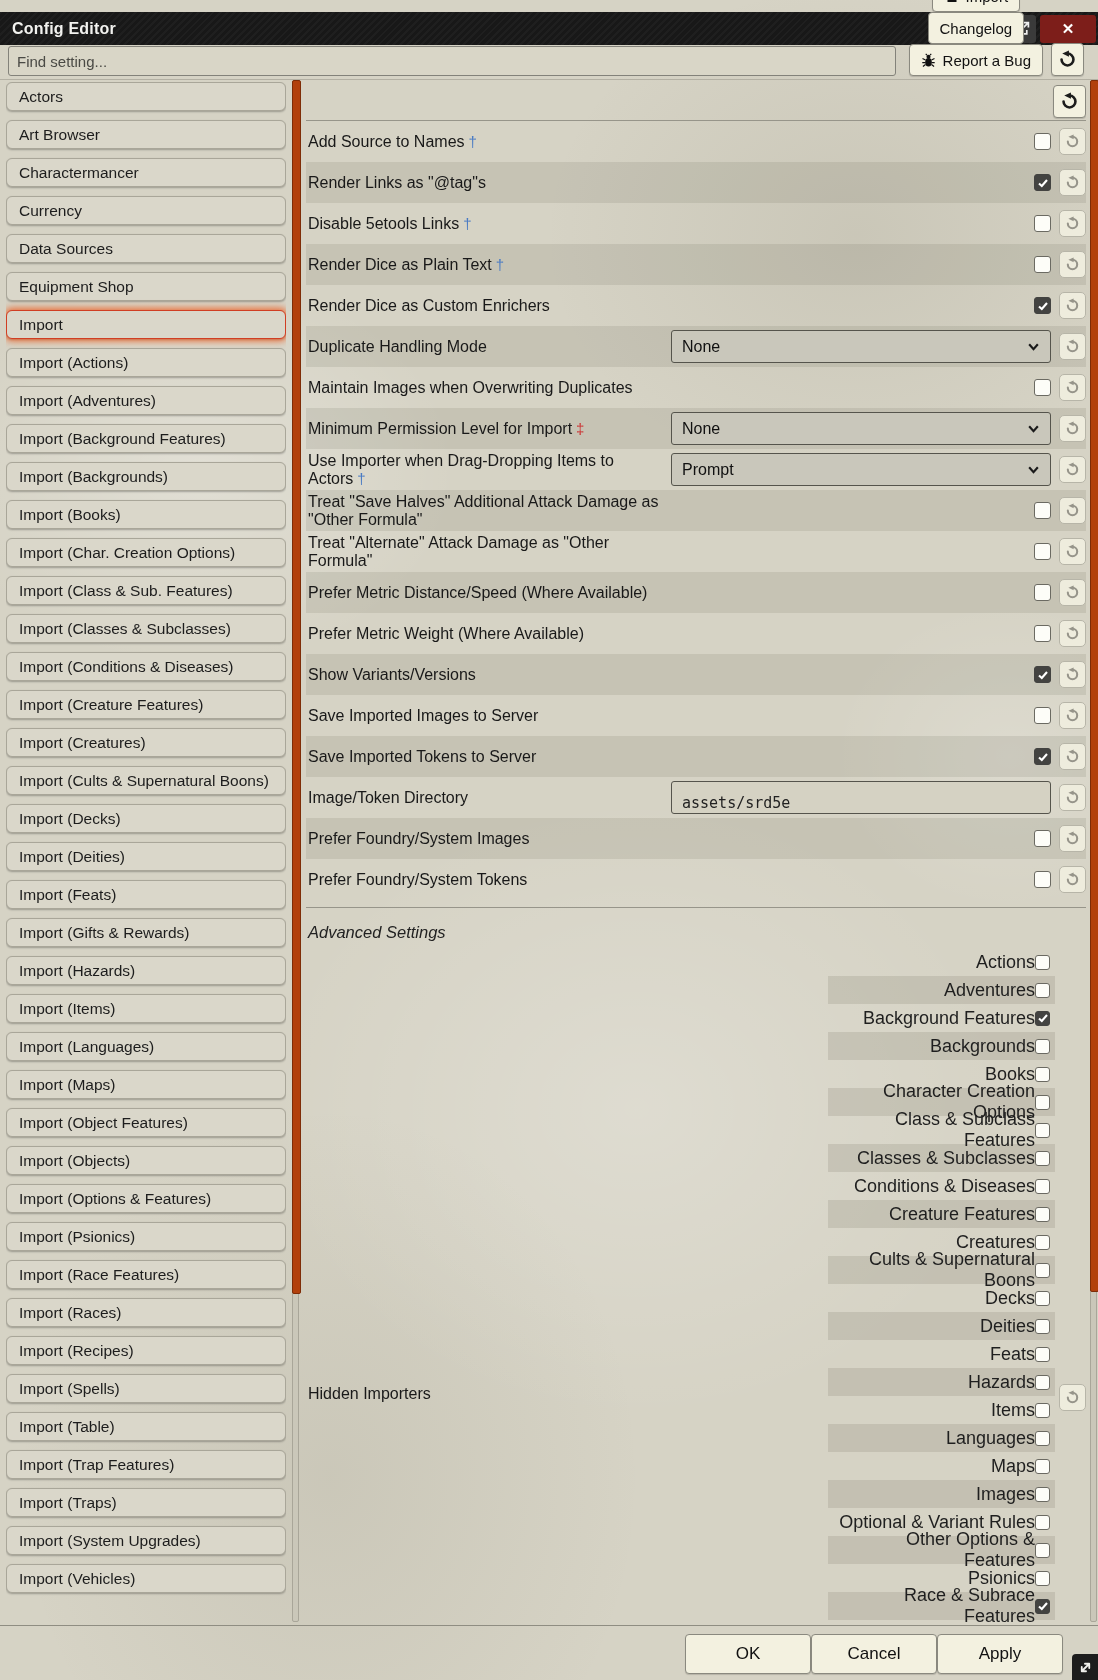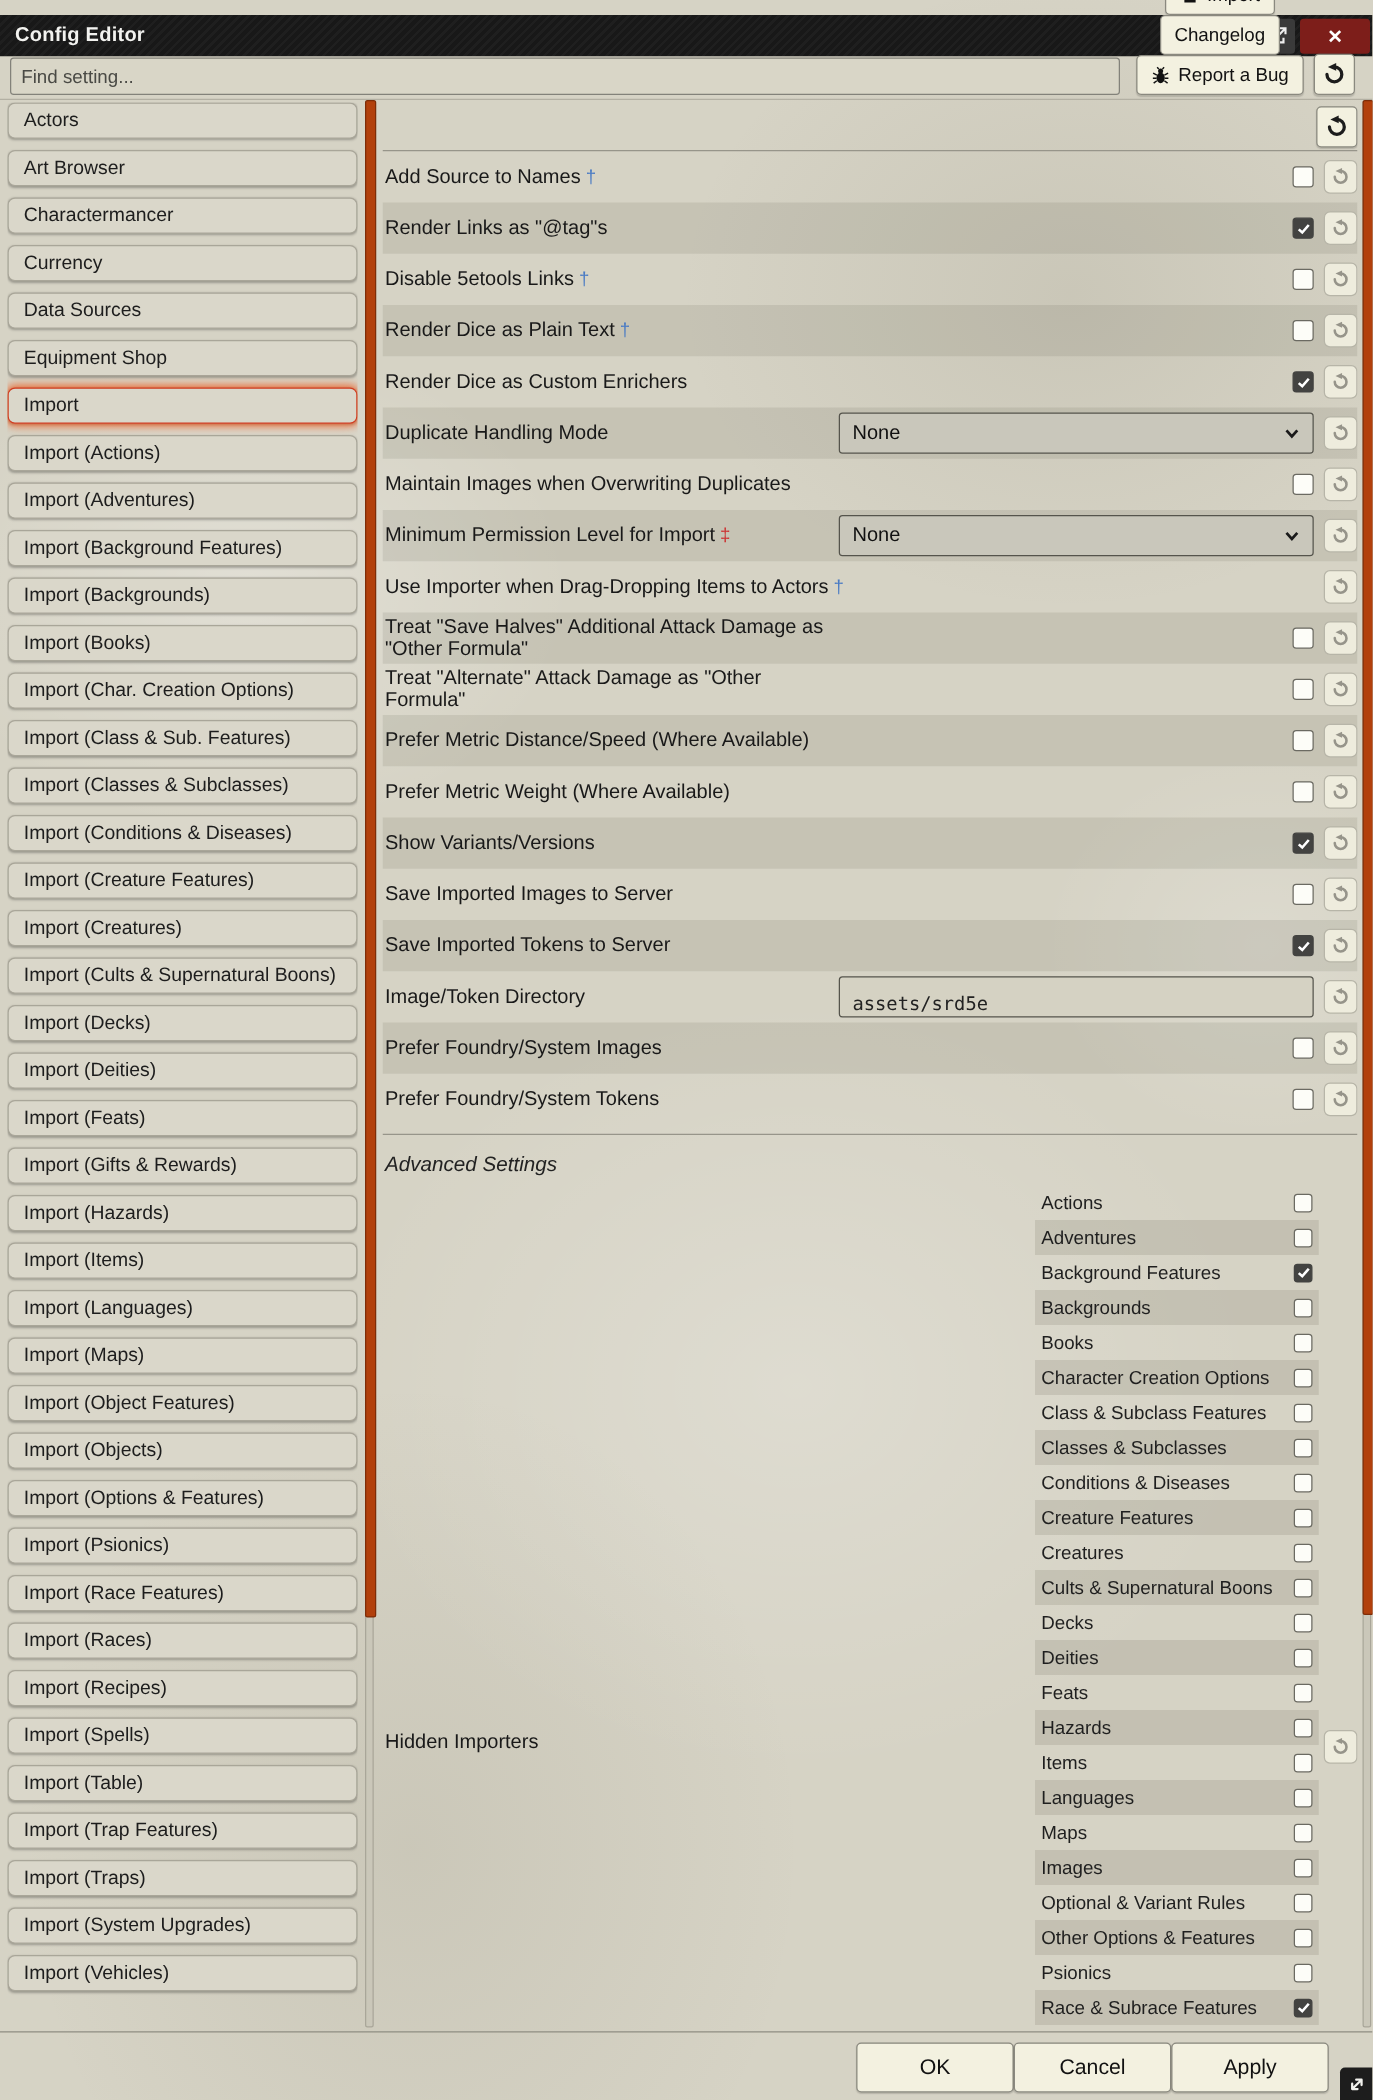--- a/index.html
+++ b/index.html
@@ -65,21 +65,21 @@
     display:flex;padding:12px 10px;font-family:"DejaVu Sans Mono",monospace;font-size:15px;color:#222;}
   .reset-sm{width:25px;height:25px;margin-left:8px;flex:0 0 auto;display:flex;align-items:center;justify-content:center;
     background:#eeecdd;border:1px solid #b7b5a8;border-radius:5px;cursor:pointer;}
   .adv-head{margin-top:8px;height:32px;display:flex;align-items:center;font-size:16.5px;font-style:italic;color:#222;padding-left:2px;}
   .hidden-block{position:relative;height:672px;}
   .hi-label{position:absolute;left:2px;top:437px;font-size:16px;color:#191919;}
   .hi-reset{position:absolute;right:0;top:436px;}
   .hi-list{position:absolute;left:522px;top:0;width:227px;}
   .hi-row{height:28px;display:flex;align-items:center;box-sizing:border-box;padding:0 5px 0 5px;}
   .hi-row.shade{background:rgba(62,57,40,.12);}
-  .hi-row .lbl{flex:1;font-size:15px;color:#1f1f1f;}
+  .hi-row .lbl{flex:1;font-size:18px;color:#1f1f1f;text-align:right;}
   .hi-row .checkbox{width:15px;height:15px;}
   
   .footer{position:absolute;left:0;top:1625px;width:100%;height:71px;border-top:1px solid #8f8d82;box-sizing:border-box;
     display:flex;justify-content:flex-end;gap:0;padding:8px 35px 0 0;}
   .fbtn{width:124px;height:38px;background:#f3f1e0;border:1px solid #8a897f;border-radius:4px;font-size:17px;color:#111;
     display:flex;align-items:center;justify-content:center;cursor:pointer;box-shadow:0 1px 1px rgba(0,0,0,.15);}
   .resize-handle{position:absolute;right:0;bottom:0;width:26px;height:26px;background:#1d1d1d;border-radius:4px 0 0 0;
     display:flex;align-items:center;justify-content:center;cursor:nwse-resize;}
   svg{display:block;}
 </style>
@@ -424,20 +424,30 @@
           <span>
             <svg width="15" height="15" viewBox="0 0 16 16">
               <path d="M8 3a5 5 0 1 1-5 5" fill="none" stroke="#96948a" stroke-width="2.2" stroke-linecap="round"></path>
               <polygon points="3.6,3 9.2,0.4 9.2,5.6" fill="#96948a"></polygon>
             </svg>
           </span>
         </div>
       </div>
       <div class="srow">
         <div class="lbl"><span>Use Importer when Drag-Dropping Items to Actors</span><span class="marker" style="color: rgb(74, 123, 196);">†</span></div>
+        <div class="ctrl">
+          <div class="select">
+            <span class="val">Prompt</span>
+            <span>
+              <svg width="13" height="13" viewBox="0 0 12 12">
+                <path d="M2 4 6 8.5 10 4" fill="none" stroke="#1a1a1a" stroke-width="2"></path>
+              </svg>
+            </span>
+          </div>
+        </div>
         <div class="reset-sm">
           <span>
             <svg width="15" height="15" viewBox="0 0 16 16">
               <path d="M8 3a5 5 0 1 1-5 5" fill="none" stroke="#96948a" stroke-width="2.2" stroke-linecap="round"></path>
               <polygon points="3.6,3 9.2,0.4 9.2,5.6" fill="#96948a"></polygon>
             </svg>
           </span>
         </div>
       </div>
       <div class="srow shade">

